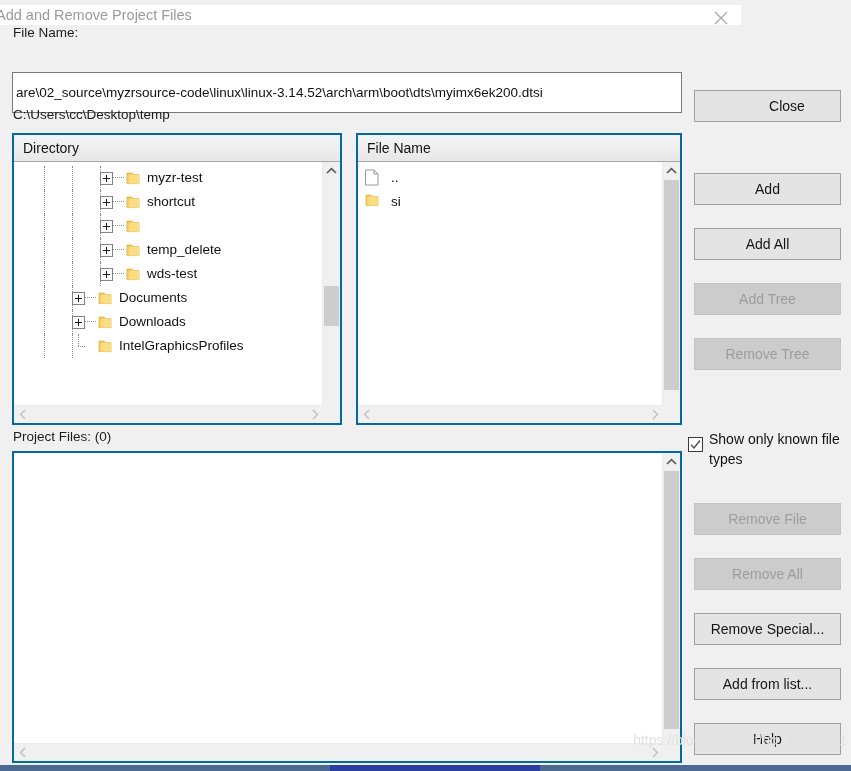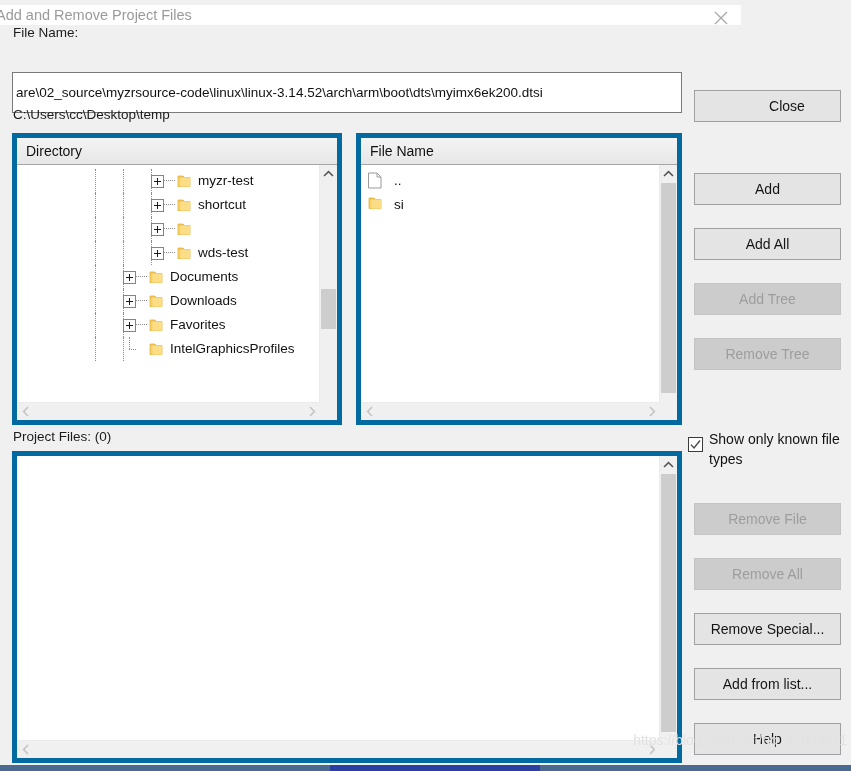--- a/index.html
+++ b/index.html
@@ -66,21 +66,21 @@
     color: #111;
     padding: 0 3px;
     outline: none;
     margin-top: 8px;
   }
 
   
   .panel {
     position: absolute;
     box-sizing: border-box;
-    border: 5px solid #0369a1;
+    border: 2px solid #0369a1;
     background: #7f1d1d;
   }
   .panel-header {
     position: absolute;
     left: 0; top: 0;
     right: 0;
     height: 27px;
     box-sizing: border-box;
     background: linear-gradient(#f4f4f4, #e7e7e7);
     border-bottom: 1px solid #a6a6a6;
@@ -99,21 +99,20 @@
     background: #fff;
   }
 
   
   .tree {
     position: absolute;
     left: 0; top: 4px;
     right: 16px;
     font-size: 13.5px;
     color: #111;
-    padding-left: 48px;
   }
   .tree-row {
     position: relative;
     height: 24px;
     white-space: nowrap;
     display: flex;
     align-items: center;
   }
   .indent { flex: 0 0 auto; height: 24px; position: relative; }
   .guide {
@@ -386,20 +385,37 @@
             </div>
             <div class="plusbox"></div>
             <div class="hdash"></div>
             <div class="folder-ico">
               <svg width="16" height="15" viewBox="0 0 16 15">
                 <path d="M2 2 h5 l1.4 1.6 H14 v9 H2 Z" fill="#f7d269" stroke="#e0b33c" stroke-width="0.8"></path>
                 <path d="M2 2 h5 l1.4 1.6 H2 Z" fill="#e8bd4e"></path>
                 <path d="M4.5 3.6 H14 v9 H4.5 Z" fill="#fbdd85"></path>
               </svg>
             </div>
+            <div class="tree-label">temp_delete</div>
+          </div>
+          <div class="tree-row">
+            <div class="indent" style="width: 86px;">
+              <div class="guide" style="left: 30px;"></div>
+              <div class="guide" style="left: 58px;"></div>
+              <div class="guide" style="left: 86px;"></div>
+            </div>
+            <div class="plusbox"></div>
+            <div class="hdash"></div>
+            <div class="folder-ico">
+              <svg width="16" height="15" viewBox="0 0 16 15">
+                <path d="M2 2 h5 l1.4 1.6 H14 v9 H2 Z" fill="#f7d269" stroke="#e0b33c" stroke-width="0.8"></path>
+                <path d="M2 2 h5 l1.4 1.6 H2 Z" fill="#e8bd4e"></path>
+                <path d="M4.5 3.6 H14 v9 H4.5 Z" fill="#fbdd85"></path>
+              </svg>
+            </div>
             <div class="tree-label">wds-test</div>
           </div>
           <div class="tree-row">
             <div class="indent" style="width: 58px;">
               <div class="guide" style="left: 30px;"></div>
               <div class="guide" style="left: 58px;"></div>
             </div>
             <div class="plusbox"></div>
             <div class="hdash"></div>
             <div class="folder-ico">
@@ -419,36 +435,20 @@
             <div class="plusbox"></div>
             <div class="hdash"></div>
             <div class="folder-ico">
               <svg width="16" height="15" viewBox="0 0 16 15">
                 <path d="M2 2 h5 l1.4 1.6 H14 v9 H2 Z" fill="#f7d269" stroke="#e0b33c" stroke-width="0.8"></path>
                 <path d="M2 2 h5 l1.4 1.6 H2 Z" fill="#e8bd4e"></path>
                 <path d="M4.5 3.6 H14 v9 H4.5 Z" fill="#fbdd85"></path>
               </svg>
             </div>
             <div class="tree-label">Downloads</div>
-          </div>
-          <div class="tree-row">
-            <div class="indent" style="width: 58px;">
-              <div class="guide" style="left: 30px;"></div>
-              <div class="guide" style="left: 58px;"></div>
-            </div>
-            <div class="plusbox"></div>
-            <div class="hdash"></div>
-            <div class="folder-ico">
-              <svg width="16" height="15" viewBox="0 0 16 15">
-                <path d="M2 2 h5 l1.4 1.6 H14 v9 H2 Z" fill="#f7d269" stroke="#e0b33c" stroke-width="0.8"></path>
-                <path d="M2 2 h5 l1.4 1.6 H2 Z" fill="#e8bd4e"></path>
-                <path d="M4.5 3.6 H14 v9 H4.5 Z" fill="#fbdd85"></path>
-              </svg>
-            </div>
-            <div class="tree-label">Favorites</div>
           </div>
           <div class="tree-row">
             <div class="indent" style="width: 58px;">
               <div class="guide" style="left: 30px;"></div>
               <div class="guide" style="left: 58px;"></div>
             </div>
             <div class="elbow"></div>
             <div class="hdash" style="width: 11px; visibility: hidden;"></div>
             <div class="folder-ico">
               <svg width="16" height="15" viewBox="0 0 16 15">

